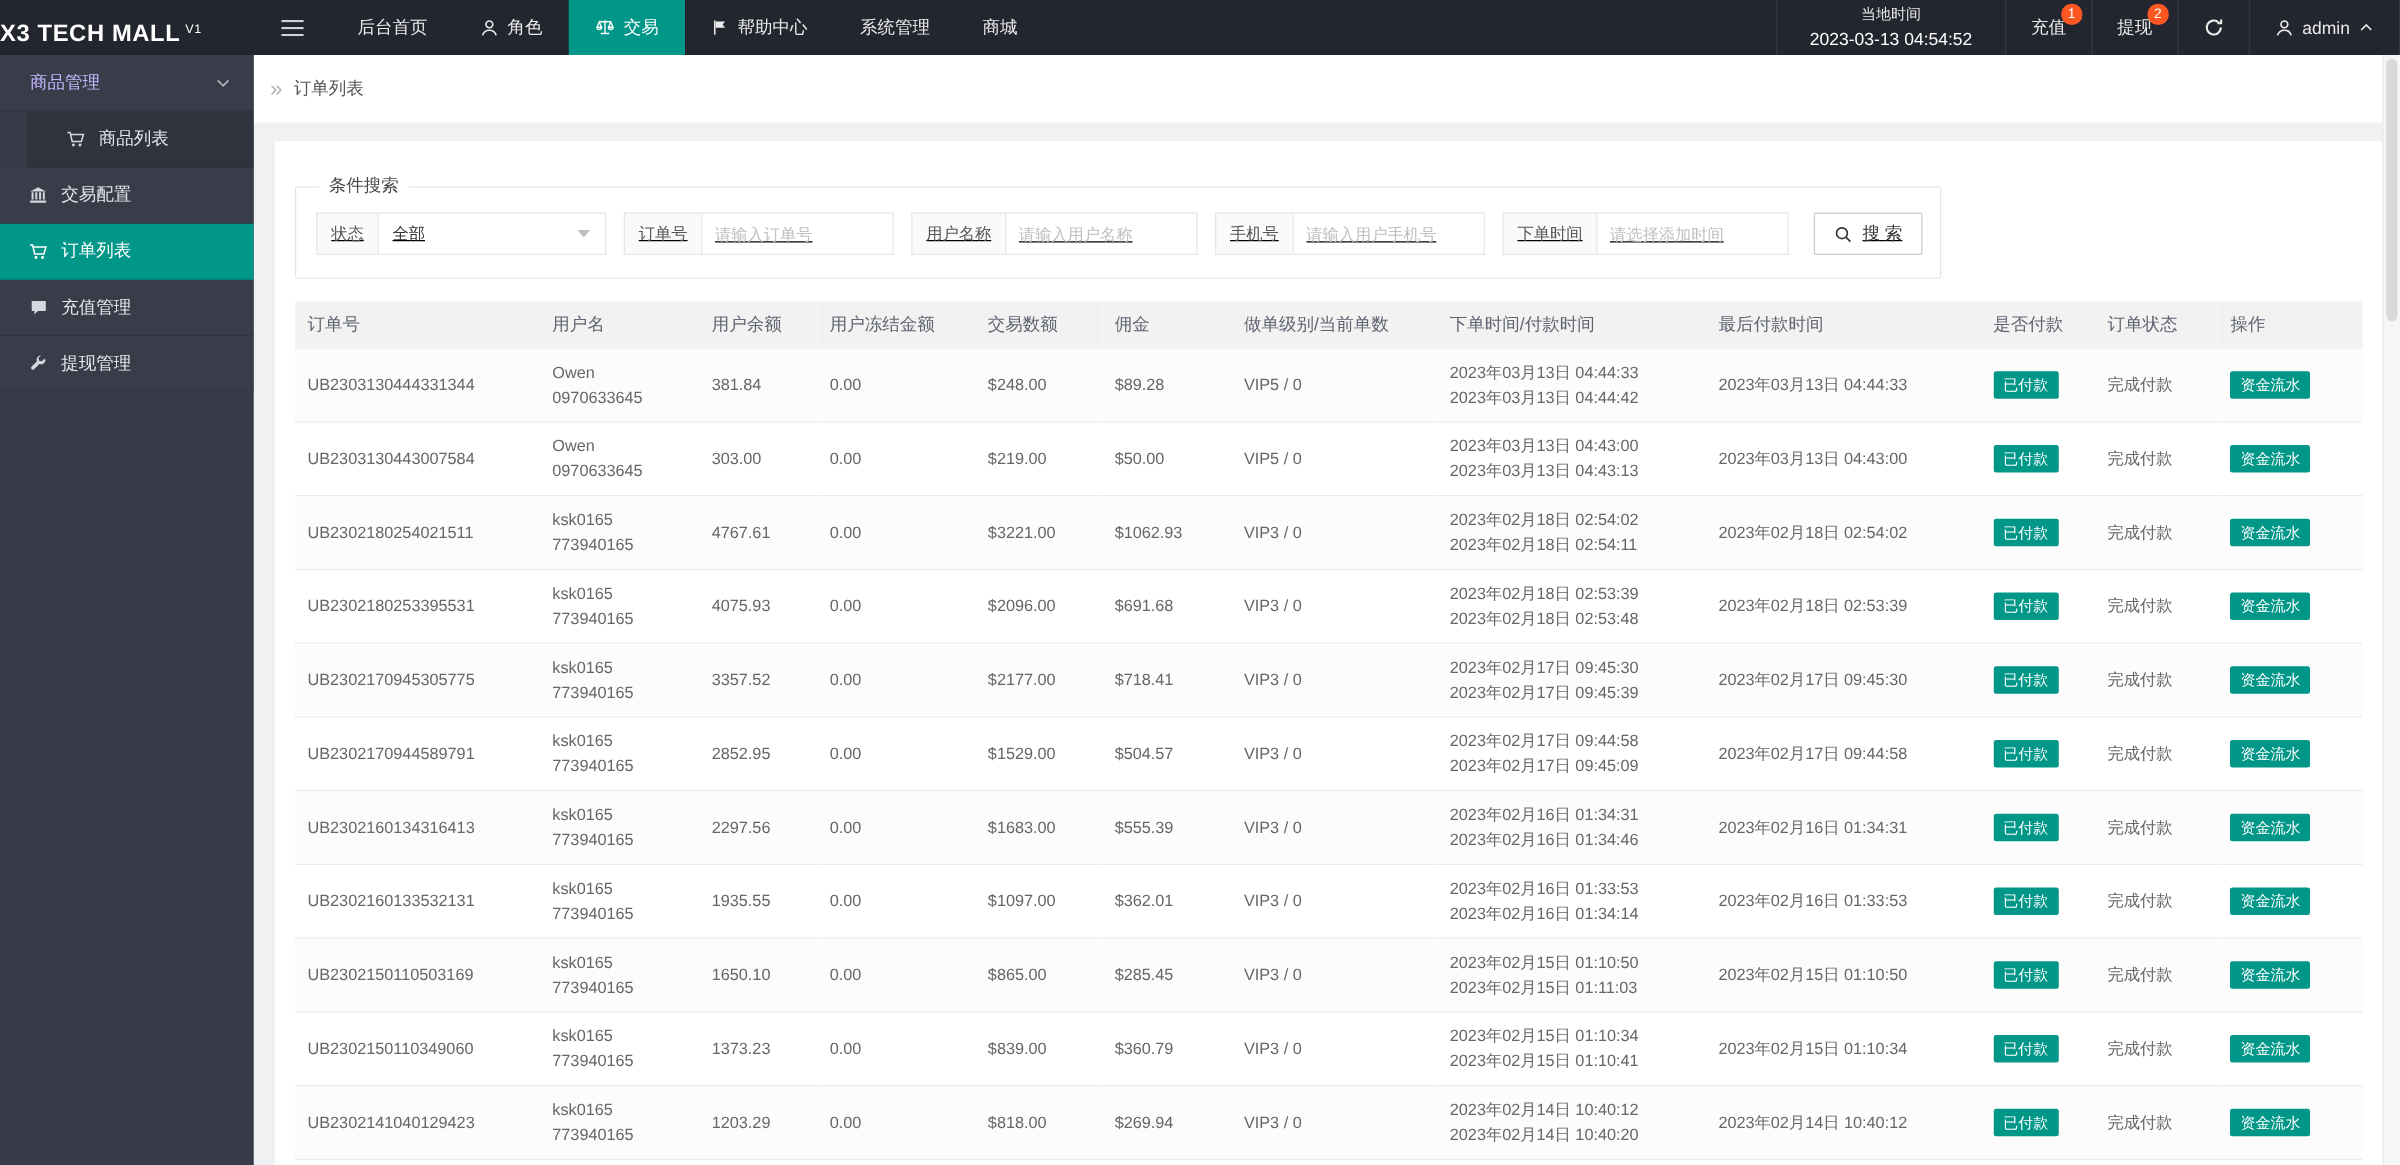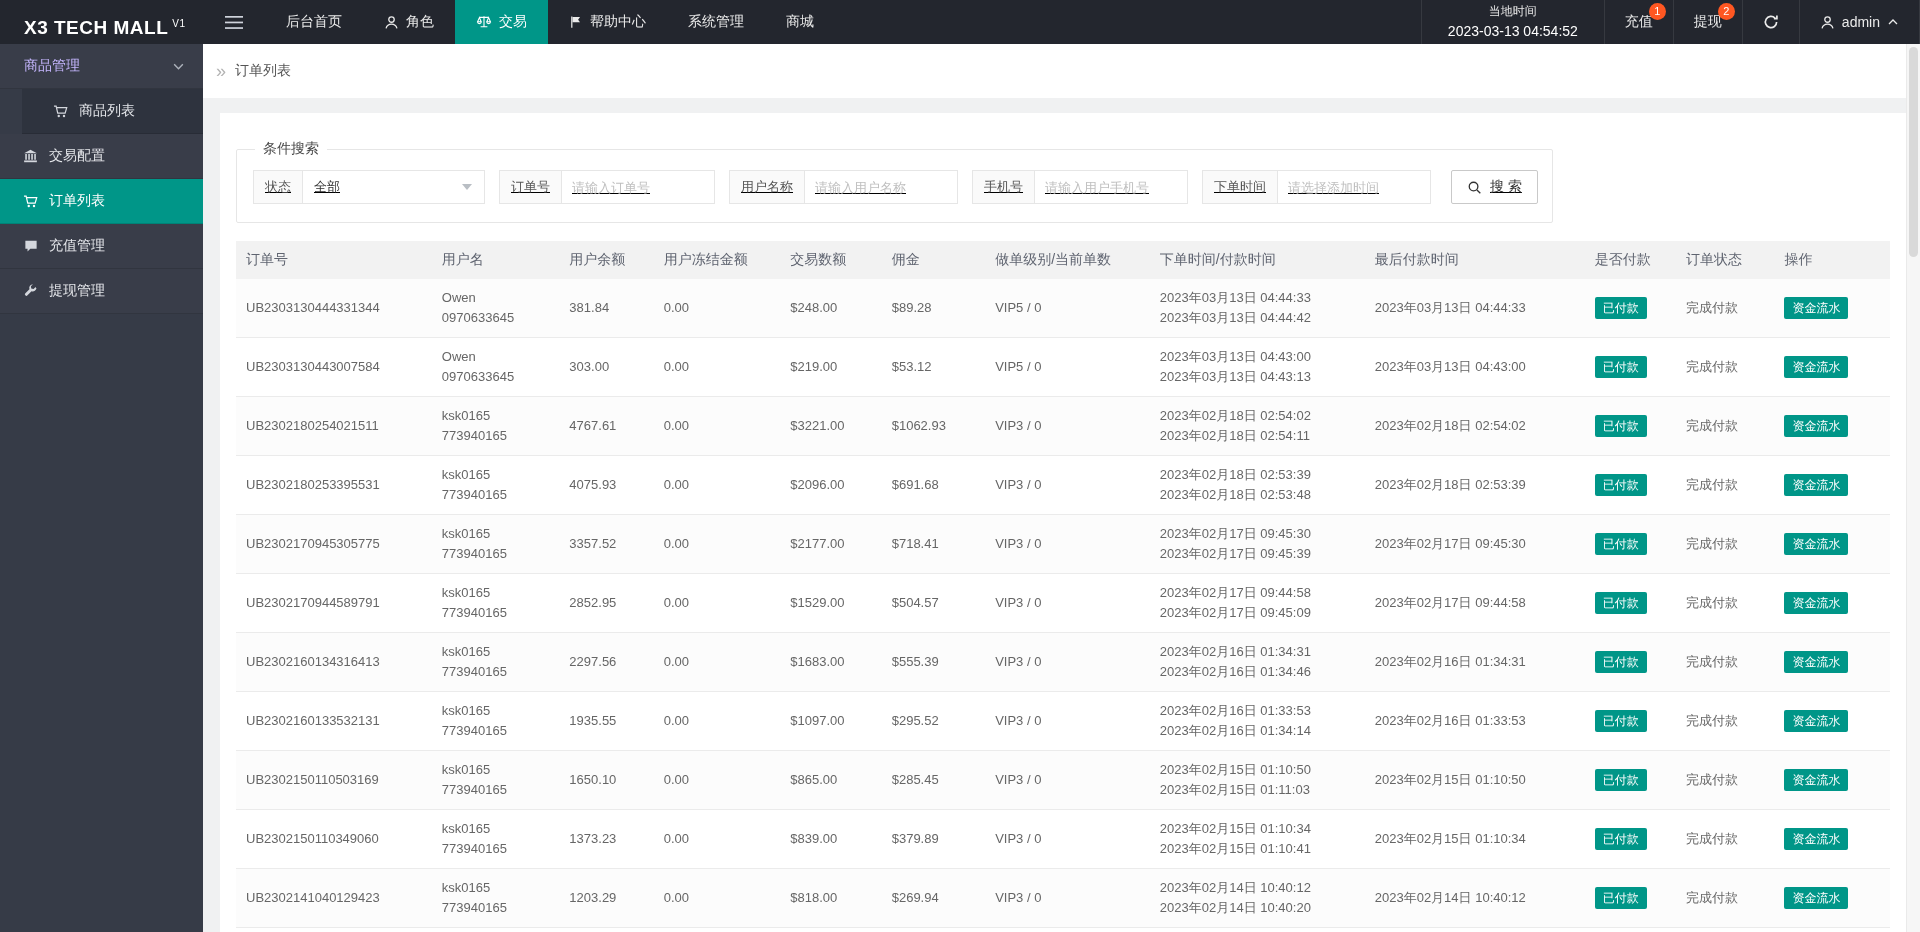--- a/index.html
+++ b/index.html
@@ -6,21 +6,21 @@
   html,body { margin:0; padding:0; }
   body {
     width:1920px; height:932px; overflow:hidden;
     font-family:"Liberation Sans","DejaVu Sans",sans-serif;
     background:#f0f1f2; position:relative;
   }
   
   .topbar { position:absolute; top:0; left:0; width:1920px; height:44px;
     background:#23262e; display:flex; align-items:stretch; z-index:10; }
   .logo { width:203px; flex:0 0 203px; display:flex; align-items:center;
-    padding-left:24px; color:#fff; font-size:19px; font-weight:bold; letter-spacing:.5px;margin-top:12px; }
+    color:#fff; font-size:19px; font-weight:bold; letter-spacing:.5px;margin-top:12px; }
   .logo sup { font-size:10px; font-weight:normal; margin-left:4px; transform:translateY(-5px); }
   .hamburger { display:flex; align-items:center; padding:0 22px; color:#cfd3dc; cursor:pointer; }
   .topnav { display:flex; align-items:stretch; }
   .nav-item { display:flex; align-items:center; gap:7px; padding:0 21px;
     font-size:14px; color:#ebebeb; cursor:pointer; white-space:nowrap; }
   .nav-item.active { background:#009688; color:#fff; }
   .nav-icon { display:inline-flex; }
   .topbar-right { margin-left:auto; display:flex; align-items:stretch; }
   .time-block { display:flex; flex-direction:column; justify-content:center; align-items:center;
     padding:0 26px; line-height:1.45; border-left:1px solid rgba(255,255,255,.09);
@@ -338,21 +338,21 @@
             </tr>
             <tr>
               <td>UB2303130443007584</td>
               <td>
                 <div>Owen</div>
                 <div>0970633645</div>
               </td>
               <td>303.00</td>
               <td>0.00</td>
               <td>$219.00</td>
-              <td>$53.12</td>
+              <td>$50.00</td>
               <td>VIP5 / 0</td>
               <td>
                 <div>2023年03月13日 04:43:00</div>
                 <div>2023年03月13日 04:43:13</div>
               </td>
               <td>2023年03月13日 04:43:00</td>
               <td><span class="tag-paid">已付款</span></td>
               <td>完成付款</td>
               <td><span class="btn-flow">资金流水</span></td>
             </tr>
@@ -458,21 +458,21 @@
             </tr>
             <tr>
               <td>UB2302160133532131</td>
               <td>
                 <div>ksk0165</div>
                 <div>773940165</div>
               </td>
               <td>1935.55</td>
               <td>0.00</td>
               <td>$1097.00</td>
-              <td>$295.52</td>
+              <td>$362.01</td>
               <td>VIP3 / 0</td>
               <td>
                 <div>2023年02月16日 01:33:53</div>
                 <div>2023年02月16日 01:34:14</div>
               </td>
               <td>2023年02月16日 01:33:53</td>
               <td><span class="tag-paid">已付款</span></td>
               <td>完成付款</td>
               <td><span class="btn-flow">资金流水</span></td>
             </tr>
@@ -498,21 +498,21 @@
             </tr>
             <tr>
               <td>UB2302150110349060</td>
               <td>
                 <div>ksk0165</div>
                 <div>773940165</div>
               </td>
               <td>1373.23</td>
               <td>0.00</td>
               <td>$839.00</td>
-              <td>$379.89</td>
+              <td>$360.79</td>
               <td>VIP3 / 0</td>
               <td>
                 <div>2023年02月15日 01:10:34</div>
                 <div>2023年02月15日 01:10:41</div>
               </td>
               <td>2023年02月15日 01:10:34</td>
               <td><span class="tag-paid">已付款</span></td>
               <td>完成付款</td>
               <td><span class="btn-flow">资金流水</span></td>
             </tr>

